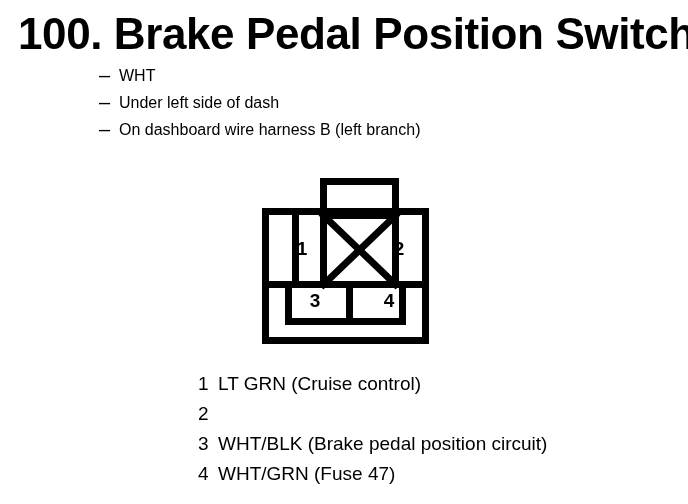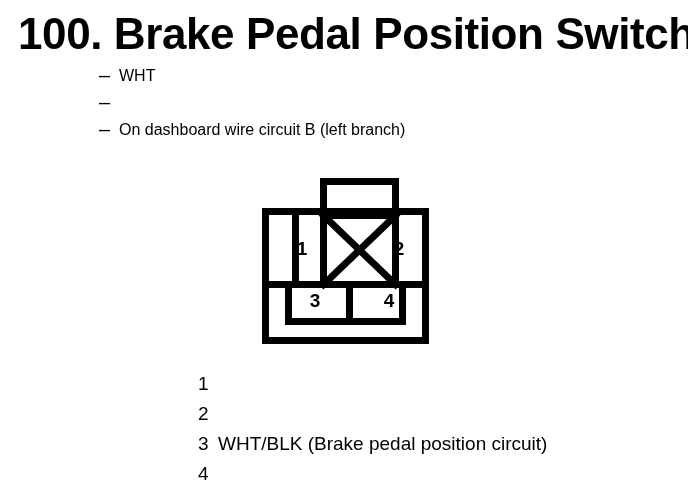--- a/index.html
+++ b/index.html
@@ -92,25 +92,26 @@
 
 <div id="bullets">
 
   <div class="bullet-row">
     <span class="bullet-dash">–</span>
     <span class="bullet-text">WHT</span>
   </div>
 
   <div class="bullet-row">
     <span class="bullet-dash">–</span>
+    <span class="bullet-text">Under left side of dash</span>
   </div>
 
   <div class="bullet-row">
     <span class="bullet-dash">–</span>
-    <span class="bullet-text">On dashboard wire circuit B (left branch)</span>
+    <span class="bullet-text">On dashboard wire harness B (left branch)</span>
   </div>
 
 </div>
 
 <div id="connector">
   <svg width="200" height="185" viewBox="0 0 200 185" xmlns="http://www.w3.org/2000/svg">
 
     <g fill="none" stroke="#000000" stroke-width="7" stroke-linejoin="miter" stroke-linecap="square">
 
       <path d="M 73.5 41.5 L 73.5 13.5 L 145.5 13.5 L 145.5 41.5"></path>
@@ -139,28 +140,30 @@
     <text x="65" y="139" text-anchor="middle">3</text>
     <text x="139" y="139" text-anchor="middle">4</text>
 
   </svg>
 </div>
 
 <div id="legend">
 
   <div class="legend-row">
     <span class="legend-num">1</span>
+    <span class="legend-label">LT GRN (Cruise control)</span>
   </div>
 
   <div class="legend-row">
     <span class="legend-num">2</span>
   </div>
 
   <div class="legend-row">
     <span class="legend-num">3</span>
     <span class="legend-label">WHT/BLK (Brake pedal position circuit)</span>
   </div>
 
   <div class="legend-row">
     <span class="legend-num">4</span>
+    <span class="legend-label">WHT/GRN (Fuse 47)</span>
   </div>
 
 </div>
 
 </body></html>

